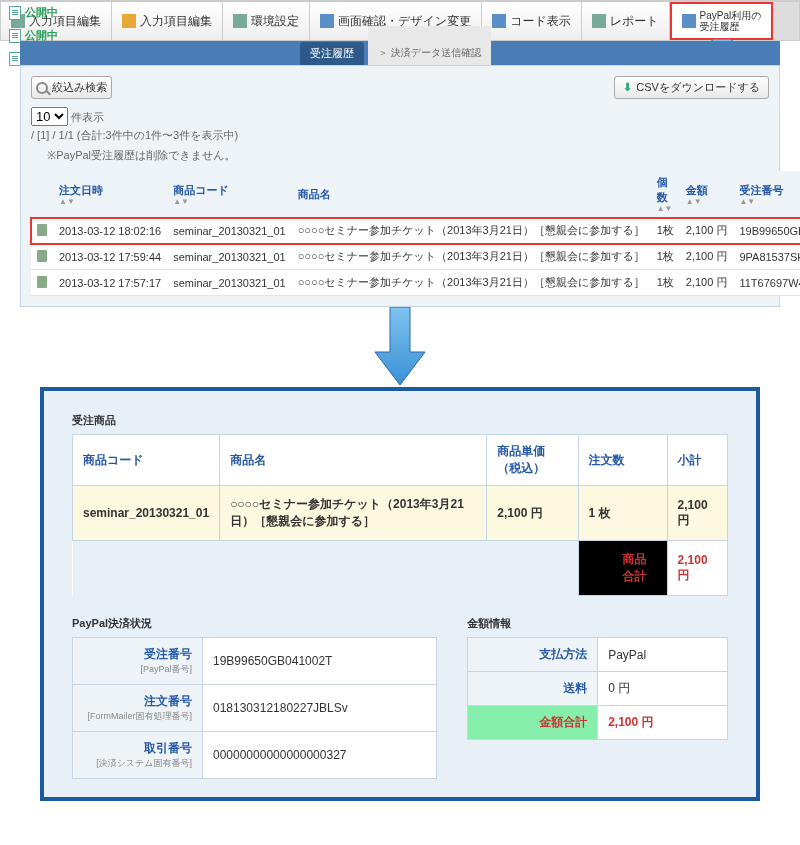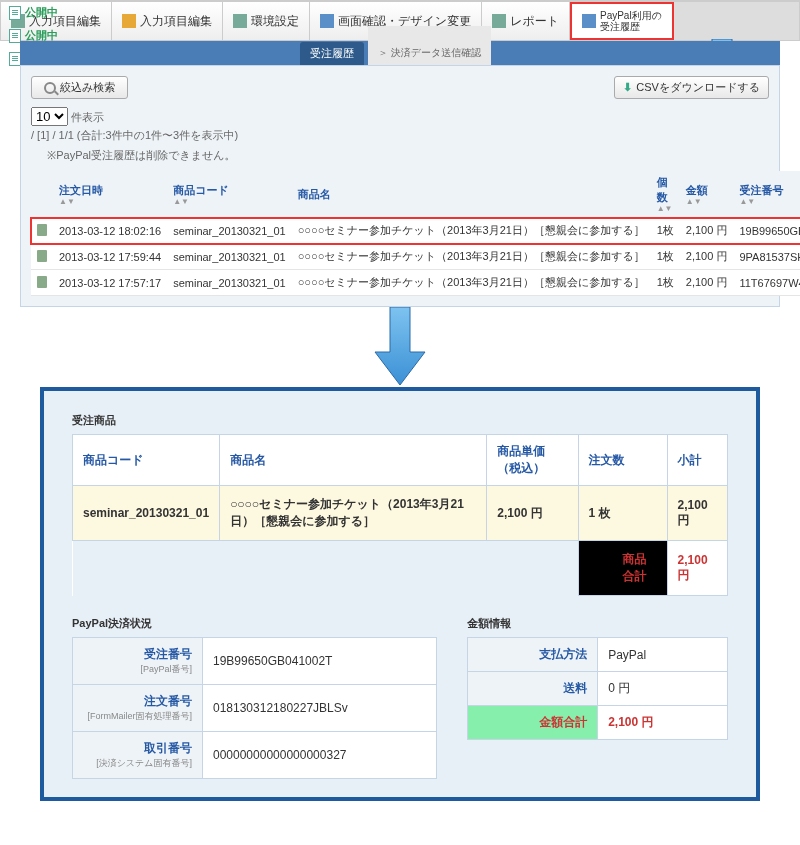--- a/index.html
+++ b/index.html
@@ -28,21 +28,21 @@
 .tb-icon.orange { background: #e8a838; }
 .toolbar-text-small { font-size: 10px; line-height: 1.1; }
 
 
 .tabs-strip { background: #4a7db5; height: 24px; margin: 0 20px; position: relative; display: flex; align-items: center; padding-left: 280px; gap: 4px; }
 .tab-active { background: #2d5a8a; color: #fff; padding: 4px 10px; font-size: 11px; border-radius: 3px 3px 0 0; }
 .tab-inactive { background: #e8e8e8; color: #666; padding: 20px 10px; font-size: 10px; }
 
 
 .list-panel { margin: 0 20px; background: #eef3f7; border: 1px solid #c5d5e5; padding: 10px; position: relative; }
-.filter-btn { display: inline-flex; align-items: center; gap: 4px; padding: 3px 12px; background: linear-gradient(#fff,#e8e8e8); border: 1px solid #aaa; border-radius: 3px; cursor: pointer; font-size: 11px; }
+.filter-btn { display: inline-flex; align-items: center; gap: 4px; padding: 3px 4px; background: linear-gradient(#fff,#e8e8e8); border: 1px solid #aaa; border-radius: 3px; cursor: pointer; font-size: 11px; }
 .csv-btn { position: absolute; right: 10px; top: 10px; display: inline-flex; align-items: center; gap: 4px; padding: 3px 8px; background: linear-gradient(#fff,#e8e8e8); border: 1px solid #aaa; border-radius: 3px; cursor: pointer; font-size: 11px; }
 .mag-icon { width: 12px; height: 12px; border: 2px solid #888; border-radius: 50%; position: relative; }
 .mag-icon::after { content: ''; position: absolute; width: 5px; height: 2px; background: #888; right: -5px; bottom: -2px; transform: rotate(45deg); }
 .page-select { margin-top: 8px; font-size: 11px; color: #666; }
 .page-select select { font-size: 13px; }
 .list-note { color: #666; margin: 4px 0 8px 16px; font-size: 11px; }
 .order-table { width: 100%; border-collapse: collapse; background: #fff; font-size: 11px; }
 .order-table th { background: #eef3f7; color: #2558a5; text-align: left; padding: 4px 6px; border-bottom: 1px solid #ccc; font-weight: bold; }
 .sort-arrows { display: block; font-size: 8px; color: #999; line-height: 1; }
 .order-table td { padding: 5px 6px; border-bottom: 1px solid #e5e5e5; white-space: nowrap; overflow: hidden; }
@@ -104,20 +104,24 @@
       <span class="tb-icon orange"></span>
       <span>入力項目編集</span>
     </div>
   <div class="toolbar-btn">
       <span class="tb-icon"></span>
       <span>環境設定</span>
     </div>
   <div class="toolbar-btn">
       <span class="tb-icon blue"></span>
       <span>画面確認・デザイン変更</span>
+    </div>
+  <div class="toolbar-btn">
+      <span class="tb-icon blue"></span>
+      <span>コード表示</span>
     </div>
   <div class="toolbar-btn">
       <span class="tb-icon"></span>
       <span>レポート</span>
     </div>
   <div class="toolbar-btn highlight">
     <span class="tb-icon blue"></span>
     <div class="toolbar-text-small"><span>PayPal利用の</span><br><span>受注履歴</span></div>
   </div>
   <div style="flex:1;background:#ddd"></div>

